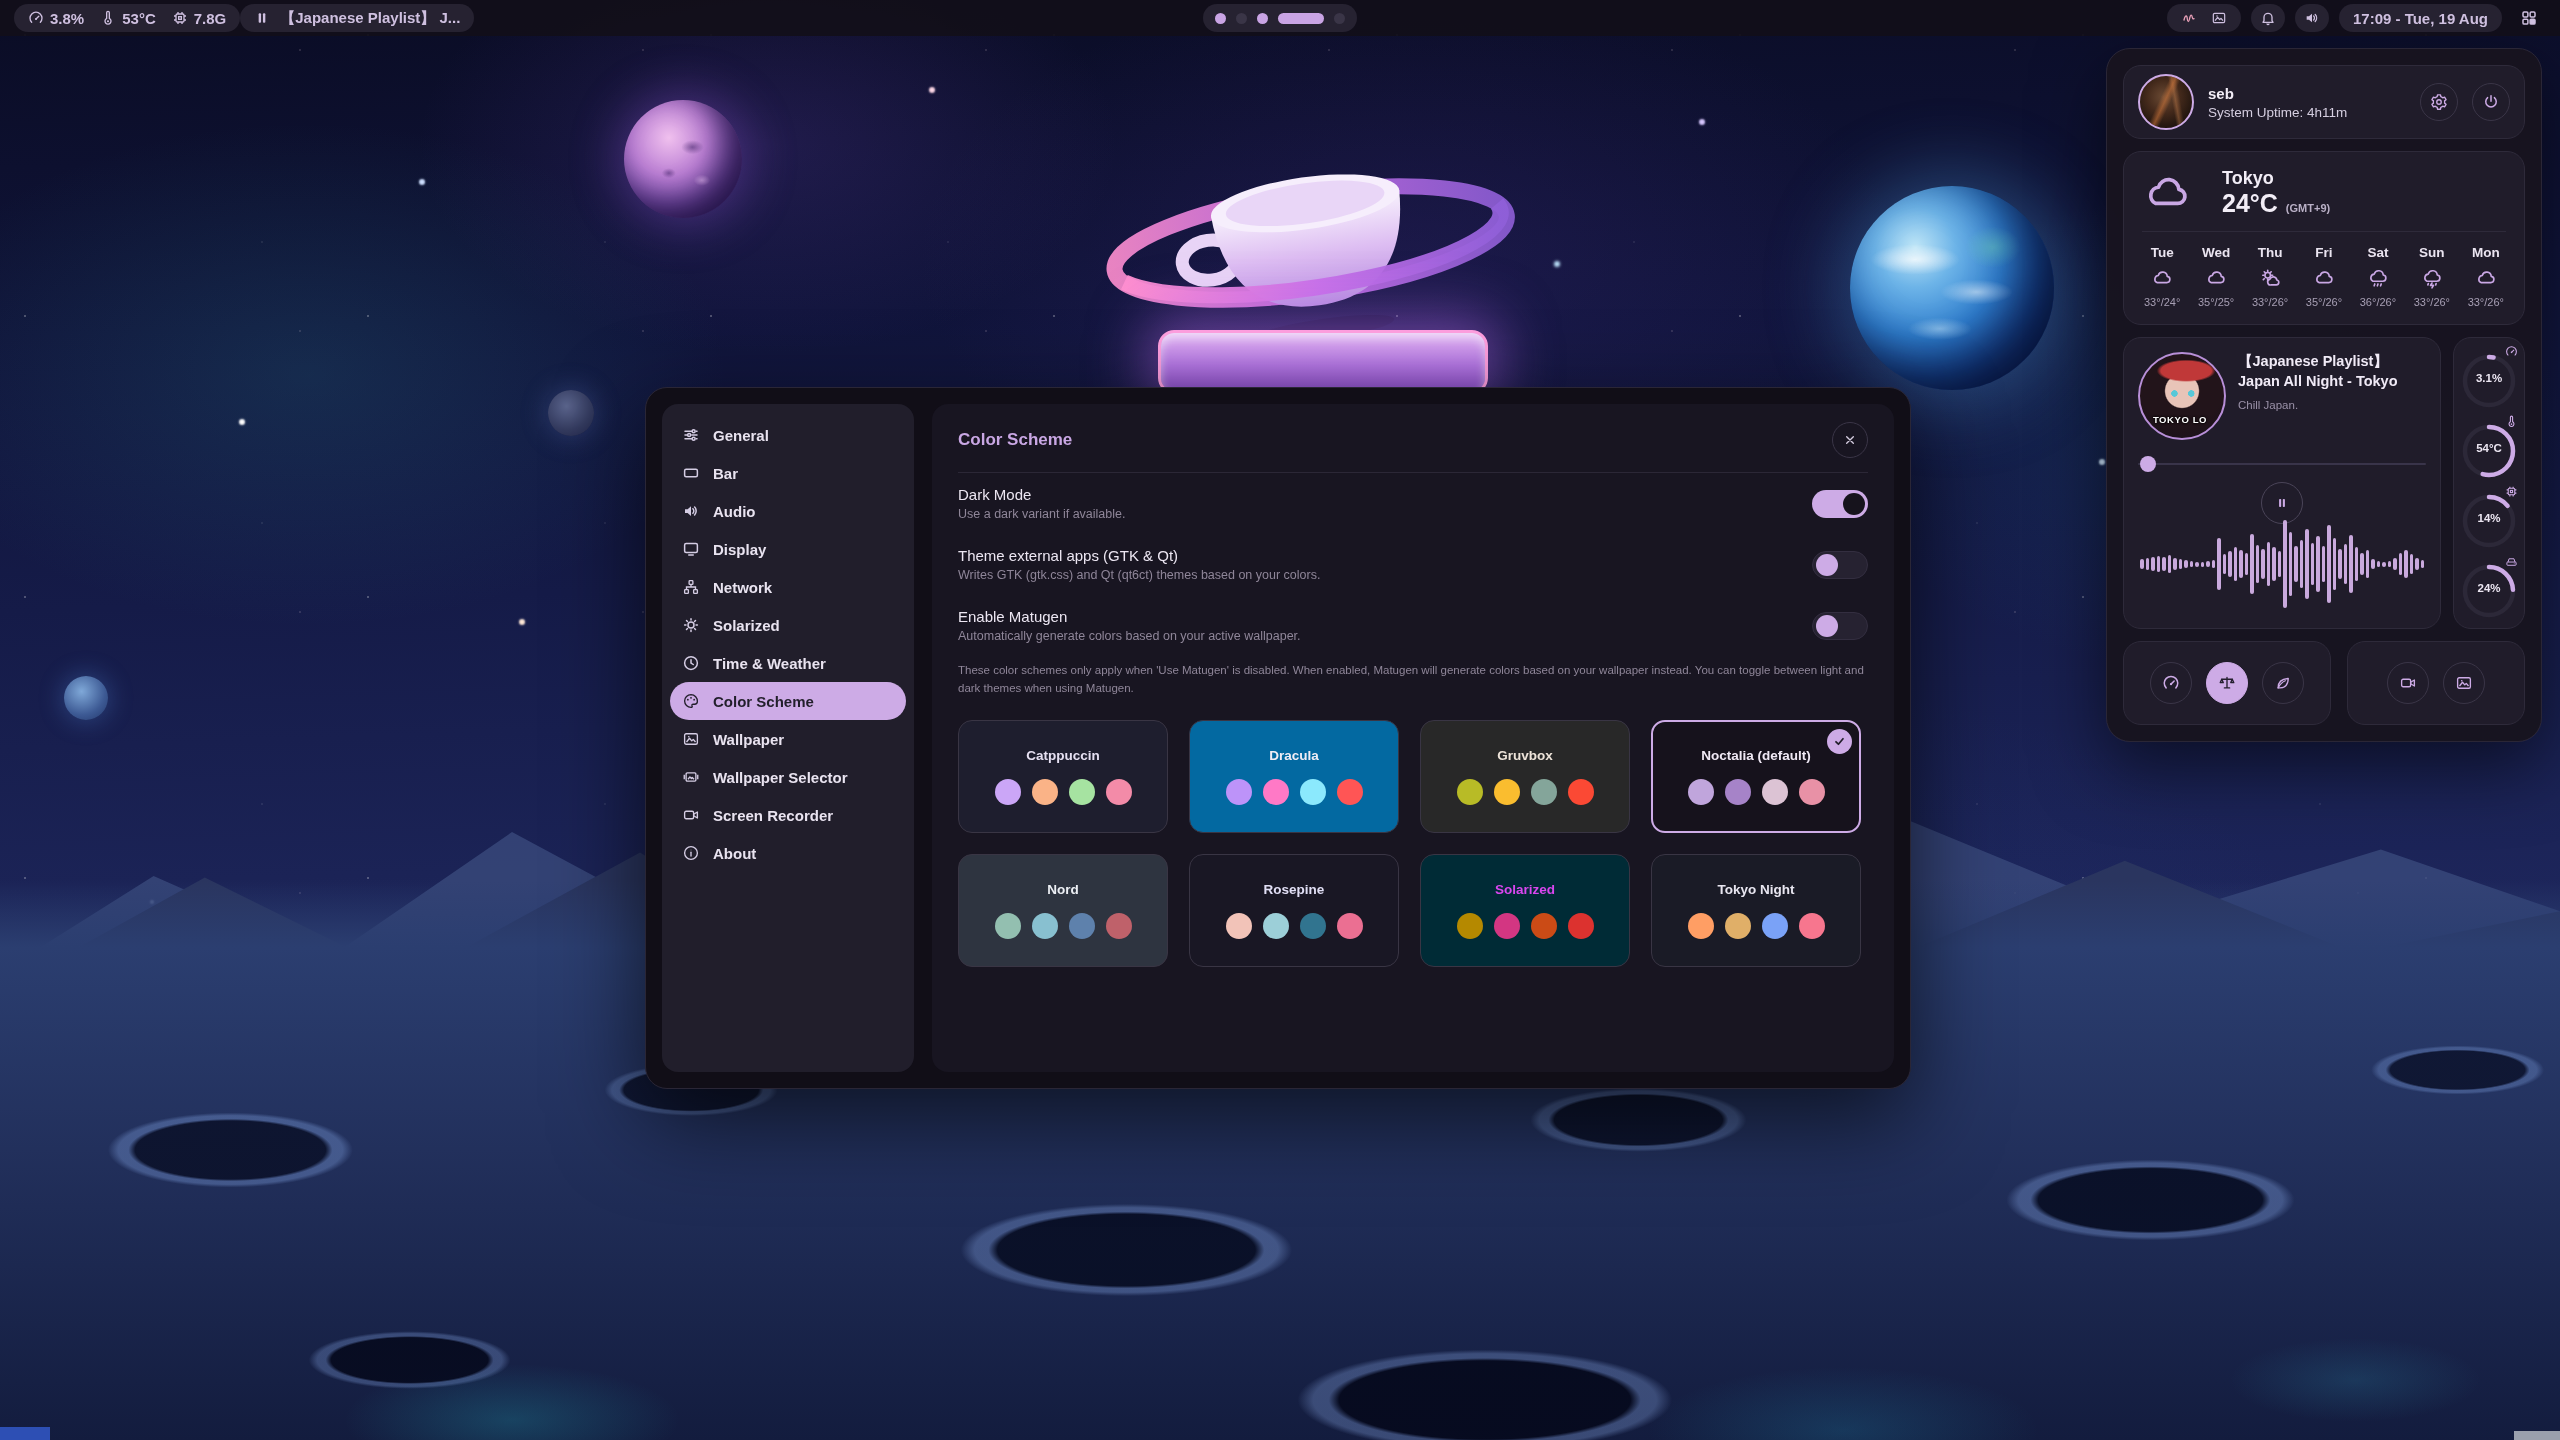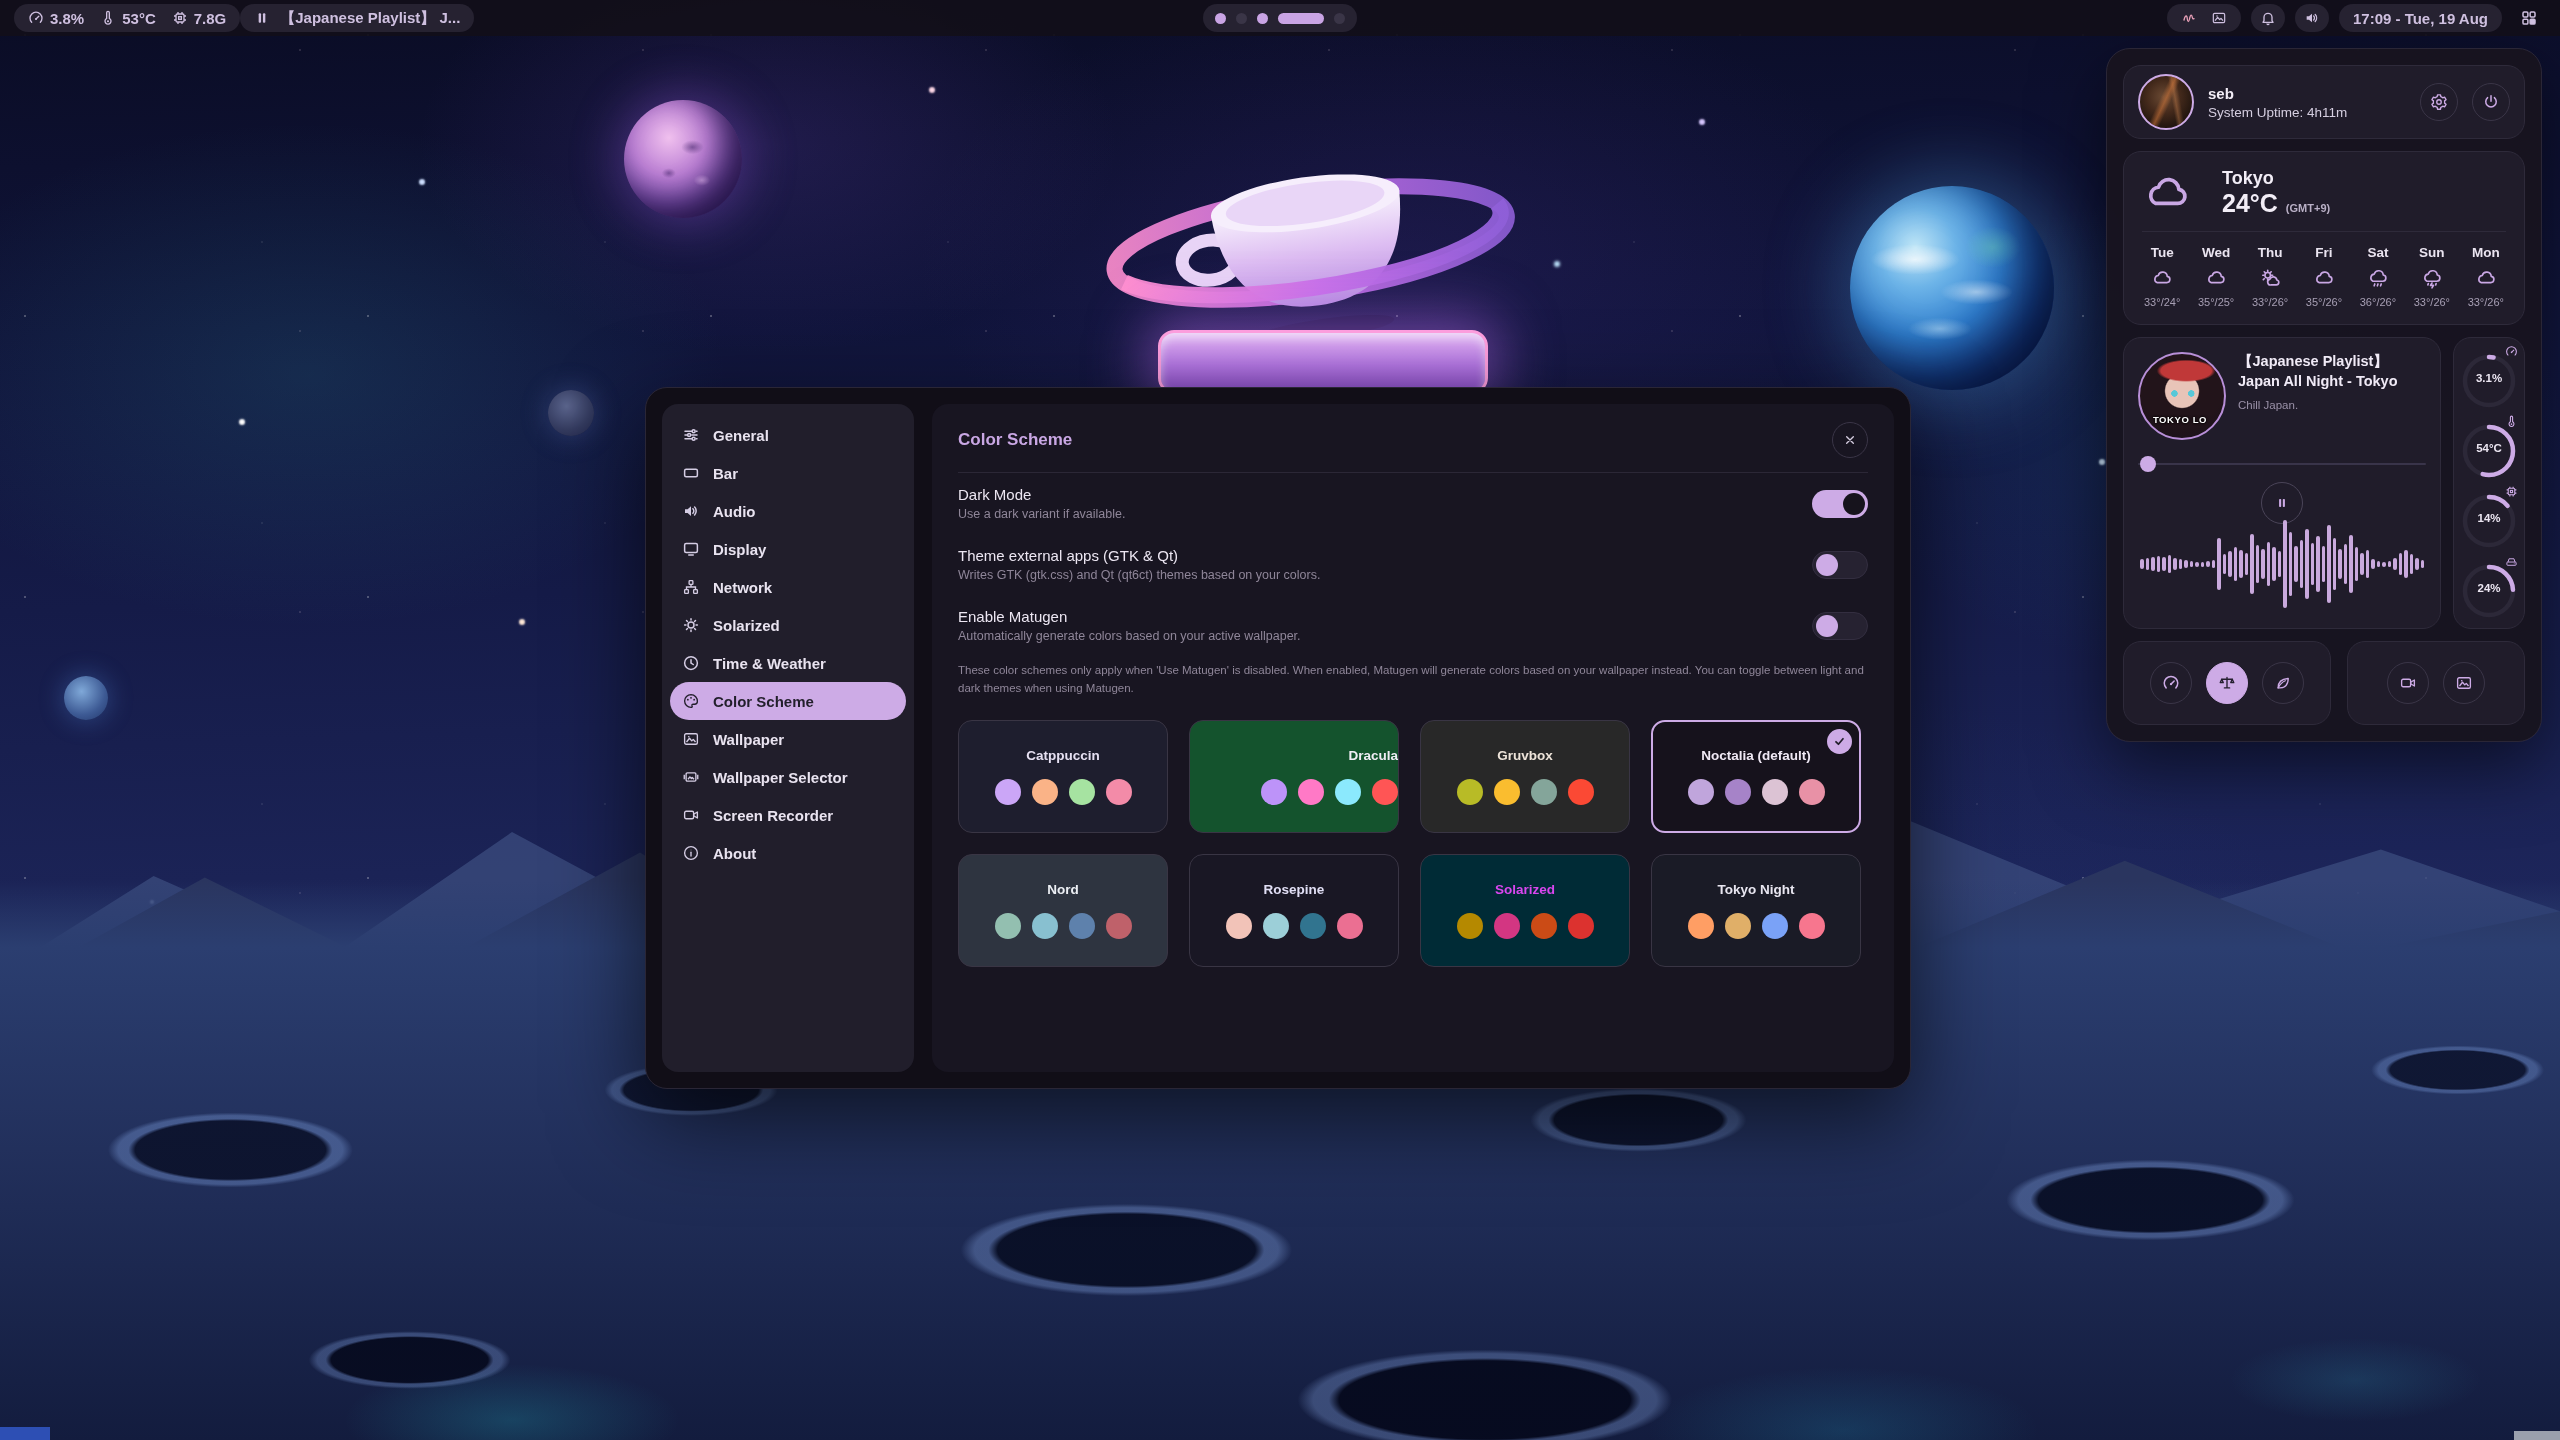--- a/index.html
+++ b/index.html
@@ -501,21 +501,21 @@
       <div class="schemes-grid" id="schemes">
           <div class="scheme-card" style="background: rgb(30, 30, 46);">
             <div class="scheme-title" style="color: rgb(230, 224, 242);">Catppuccin</div>
             <div class="swatches">
               <span class="swatch" style="background: rgb(203, 166, 247);"></span>
               <span class="swatch" style="background: rgb(250, 179, 135);"></span>
               <span class="swatch" style="background: rgb(166, 227, 161);"></span>
               <span class="swatch" style="background: rgb(243, 139, 168);"></span>
             </div>
           </div>
-          <div class="scheme-card" style="background: #14532d; align-items: flex-end;">
+          <div class="scheme-card" style="background: #0369a1;">
             <div class="scheme-title" style="color: rgb(240, 237, 245);">Dracula</div>
             <div class="swatches">
               <span class="swatch" style="background: rgb(189, 147, 249);"></span>
               <span class="swatch" style="background: rgb(255, 121, 198);"></span>
               <span class="swatch" style="background: rgb(139, 233, 253);"></span>
               <span class="swatch" style="background: rgb(255, 85, 85);"></span>
             </div>
           </div>
           <div class="scheme-card" style="background: rgb(40, 40, 40);">
             <div class="scheme-title" style="color: rgb(238, 228, 218);">Gruvbox</div>

